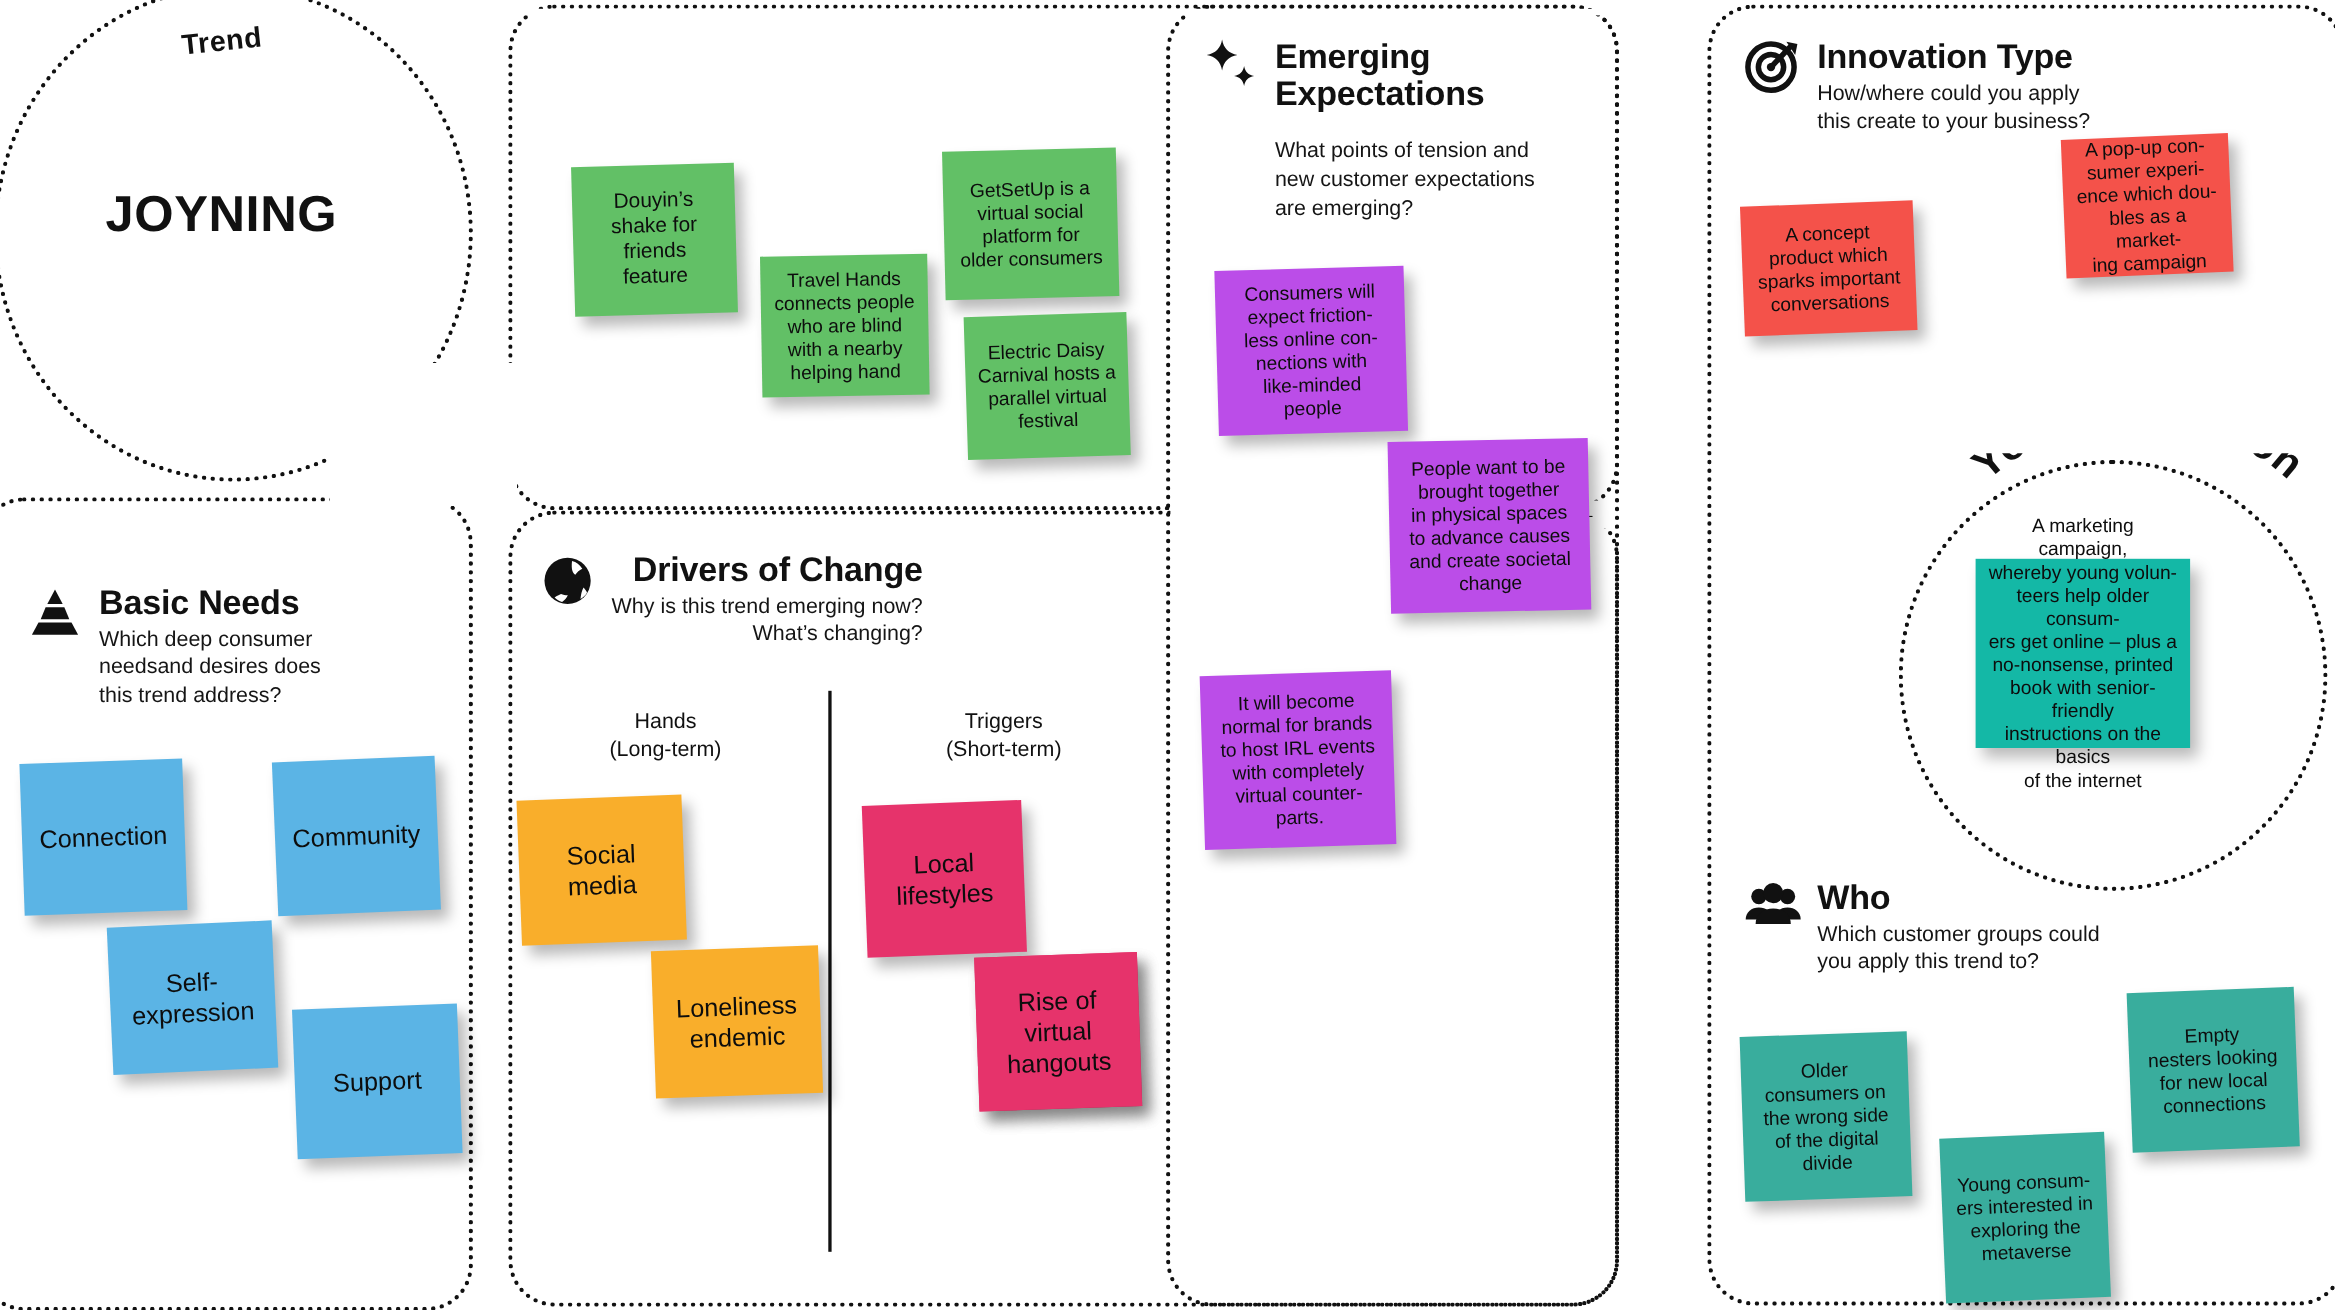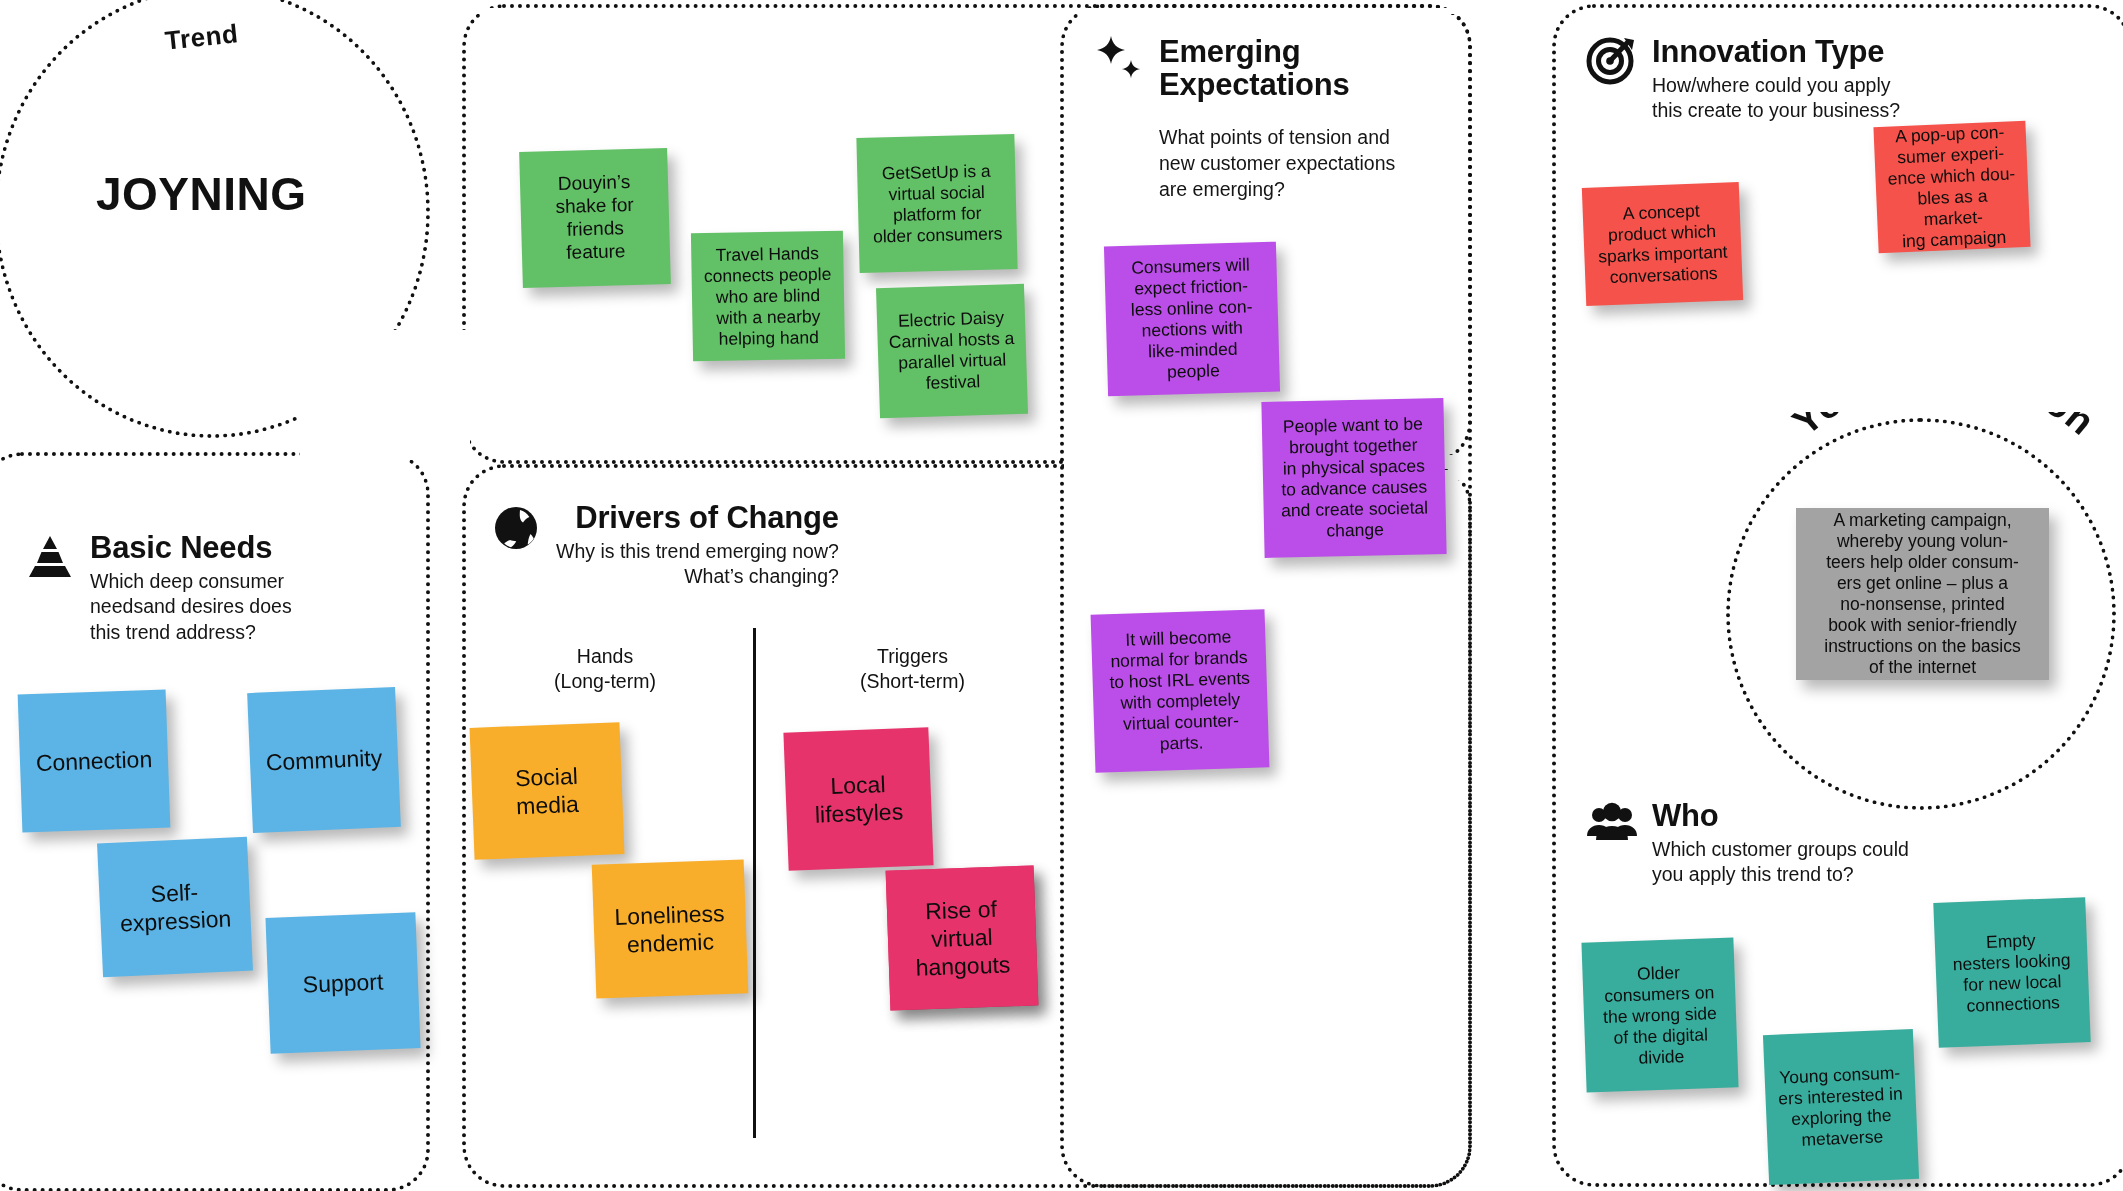--- a/index.html
+++ b/index.html
@@ -168,21 +168,21 @@
 ence which dou-
 bles as a market-
 ing campaign</span>
   </div>
 
   <svg class="arc" style="left:1730px;top:412px;">
     <path id="arcpath" d="M 22 150 A 192 178 0 0 1 406 150" fill="none"></path>
     <text><textPath href="#arcpath" startOffset="50%" text-anchor="middle">Your Innovation</textPath></text>
   </svg>
 
-  <div class="note" style="left:1796px;top:508px;width:253px;height:172px;background:#a3a3a3;transform:rotate(0deg);">
+  <div class="note" style="left:1796px;top:508px;width:195px;height:172px;background:#14b8a6;transform:rotate(0deg);">
     <span>A marketing campaign,
 whereby young volun-
 teers help older consum-
 ers get online – plus a
 no-nonsense, printed
 book with senior-friendly
 instructions on the basics
 of the internet</span>
   </div>
 

